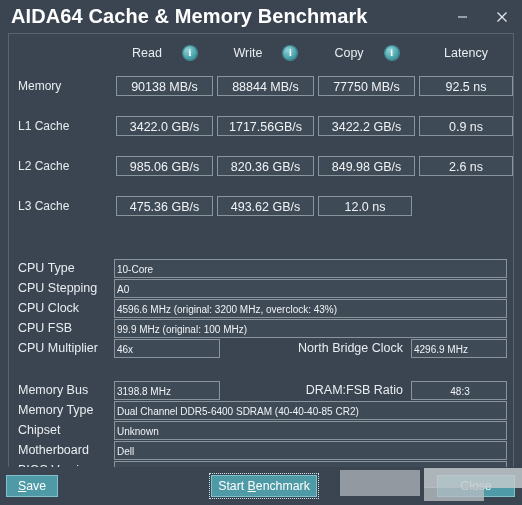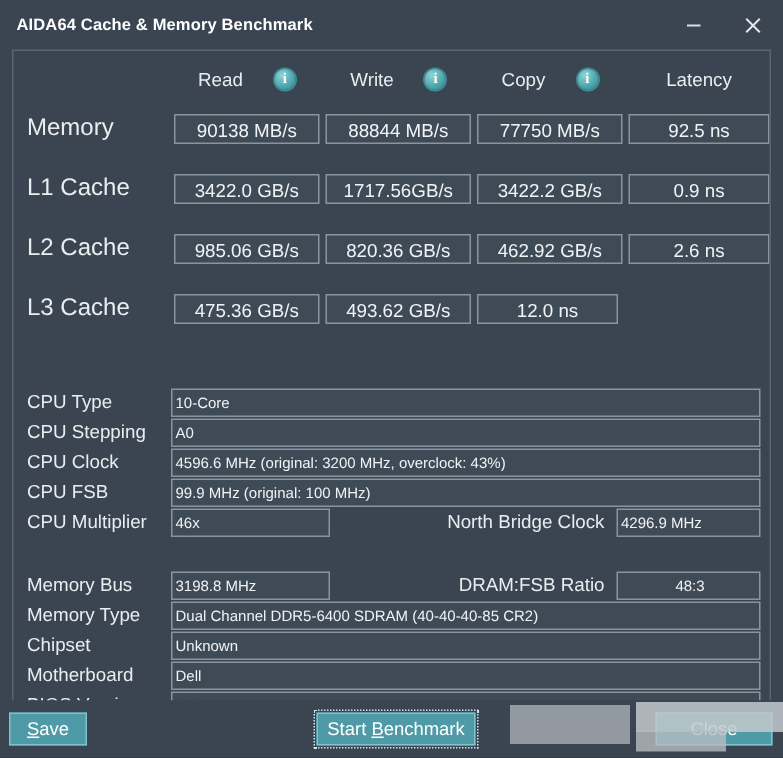--- a/index.html
+++ b/index.html
@@ -28,21 +28,21 @@
   .titlebar {
     height: 33px;
     flex: 0 0 33px;
     background: #3b4552;
     display: flex;
     align-items: center;
     padding-left: 11px;
     position: relative;
   }
   .title-text {
-    font-size: 11px;
+    font-size: 20px;
     font-weight: bold;
     color: #ffffff;
     letter-spacing: .1px;
   }
   .win-controls {
     position: absolute;
     right: 0;
     top: 0;
     height: 33px;
     display: flex;
@@ -109,21 +109,21 @@
   }
 
   .bench-row {
     display: flex;
     align-items: center;
     height: 40px;
   }
   .row-label {
     width: 105px;
     flex: 0 0 105px;
-    font-size: 16px;
+    font-size: 12px;
     color: #e9edf0;
     padding-left: 9px;
     box-sizing: border-box;
   }
   .cell {
     flex: 0 0 101px;
     display: flex;
     align-items: center;
     justify-content: center;
   }
@@ -305,21 +305,21 @@
 
       <div class="bench-row">
         <div class="row-label">L2 Cache</div>
         <div class="cell">
             <div class="field">985.06 GB/s</div>
           </div>
         <div class="cell">
             <div class="field">820.36 GB/s</div>
           </div>
         <div class="cell">
-            <div class="field">462.92 GB/s</div>
+            <div class="field">849.98 GB/s</div>
           </div>
         <div class="cell latency">
             <div class="field">2.6 ns</div>
           </div>
       </div>
 
       <div class="bench-row">
         <div class="row-label">L3 Cache</div>
         <div class="cell">
             <div class="field">475.36 GB/s</div>

